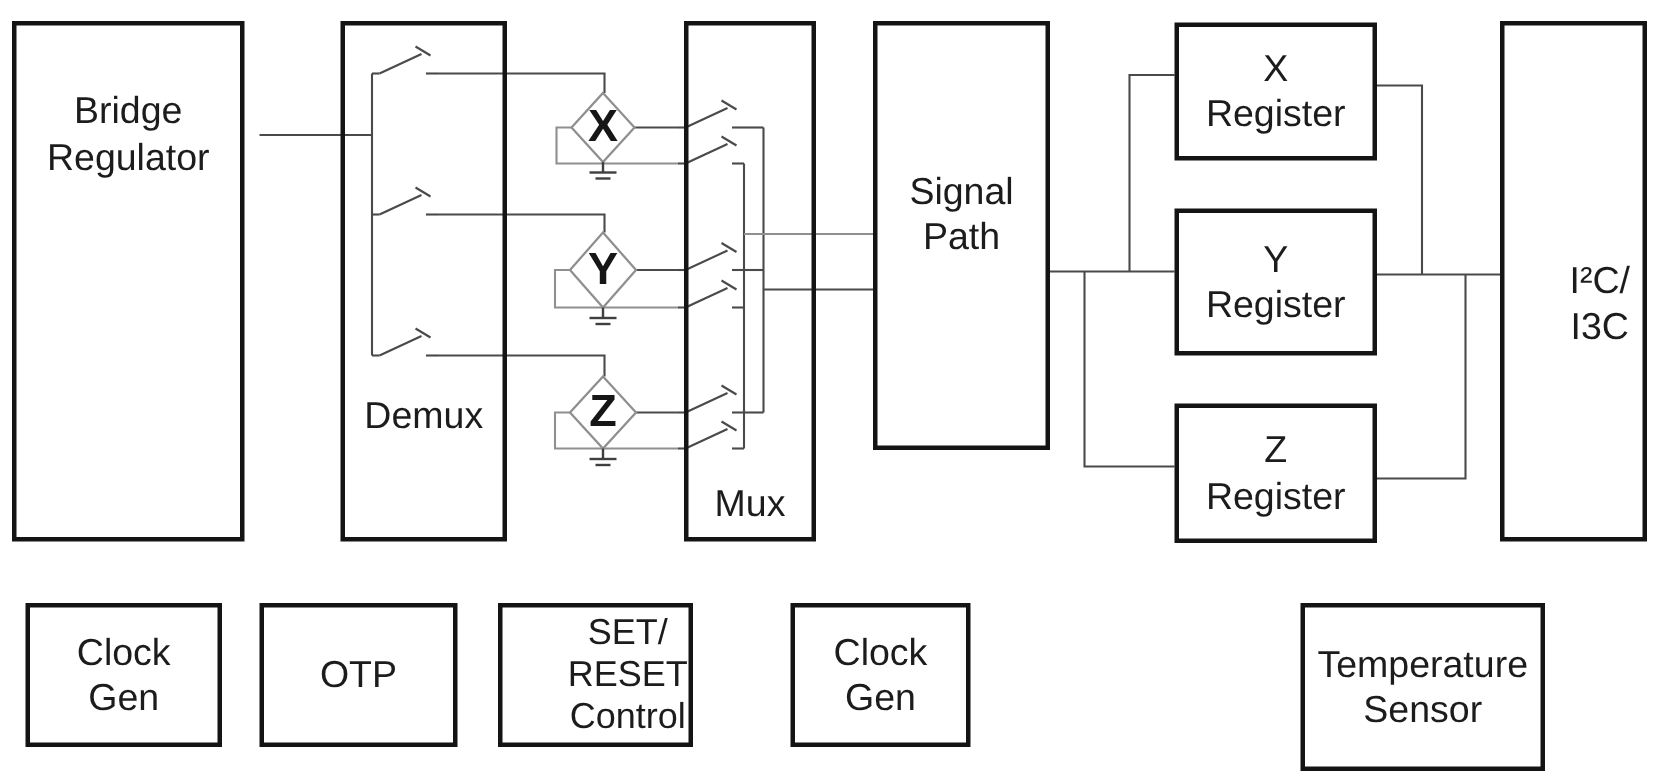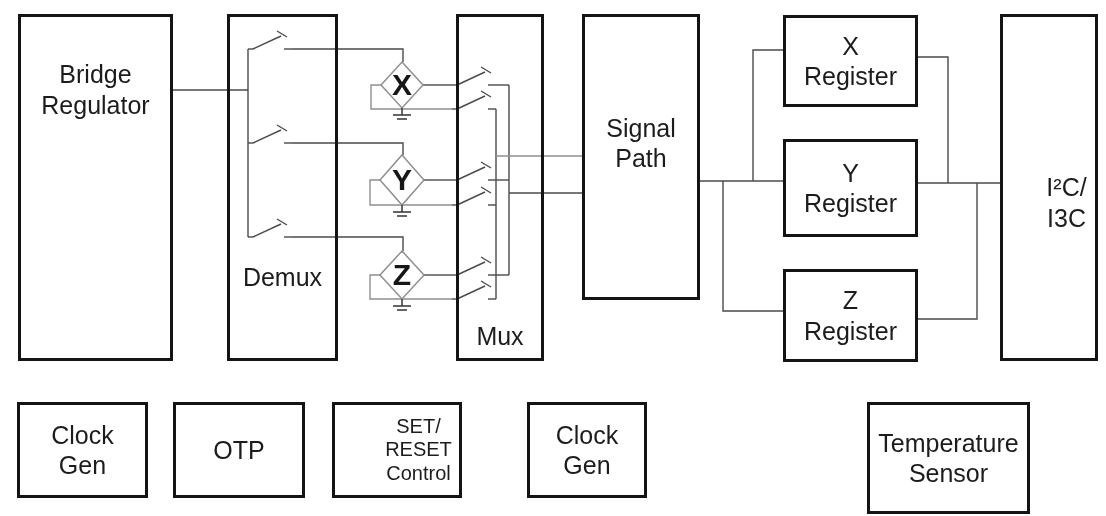--- a/index.html
+++ b/index.html
@@ -122,21 +122,21 @@
         <path d="M393,212 H411"></path>
         <path d="M397,216 H407"></path>
     </g>
     <g class="gnd">
       <path d="M402,299 V306"></path>
         <path d="M393,306 H411"></path>
         <path d="M397,310 H407"></path>
     </g>
   </svg>
 
-  <div class="box top-align" style="left:18px;top:14px;width:155px;height:347px;">
+  <div class="box top-align" style="left:8px;top:14px;width:155px;height:347px;">
     <span class="lbl">Bridge
 Regulator</span>
   </div>
 
   <div class="box bottom-align-demux" style="left:227px;top:14px;width:111px;height:347px;">
     <span class="lbl">Demux</span>
   </div>
 
   <div class="box bottom-align-mux" style="left:456px;top:14px;width:88px;height:347px;">
     <span class="lbl">Mux</span>
@@ -170,21 +170,21 @@
   <span class="sensor-letter" style="left:380px;top:253px;">Z</span>
 
   <div class="box" style="left:17px;top:402px;width:131px;height:96px;">
     <span class="lbl">Clock
 Gen</span>
   </div>
   <div class="box" style="left:173px;top:402px;width:132px;height:96px;">
     <span class="lbl">OTP</span>
   </div>
   <div class="box" style="left:332px;top:402px;width:130px;height:96px;">
-    <span class="lbl" style="font-size:20px;line-height:1.18;margin-left:43px;">SET/
+    <span class="lbl" style="font-size:24px;line-height:1.18;margin-left:43px;">SET/
 RESET
 Control</span>
   </div>
   <div class="box" style="left:527px;top:402px;width:120px;height:96px;">
     <span class="lbl">Clock
 Gen</span>
   </div>
   <div class="box" style="left:867px;top:402px;width:163px;height:112px;">
     <span class="lbl">Temperature
 Sensor</span>

